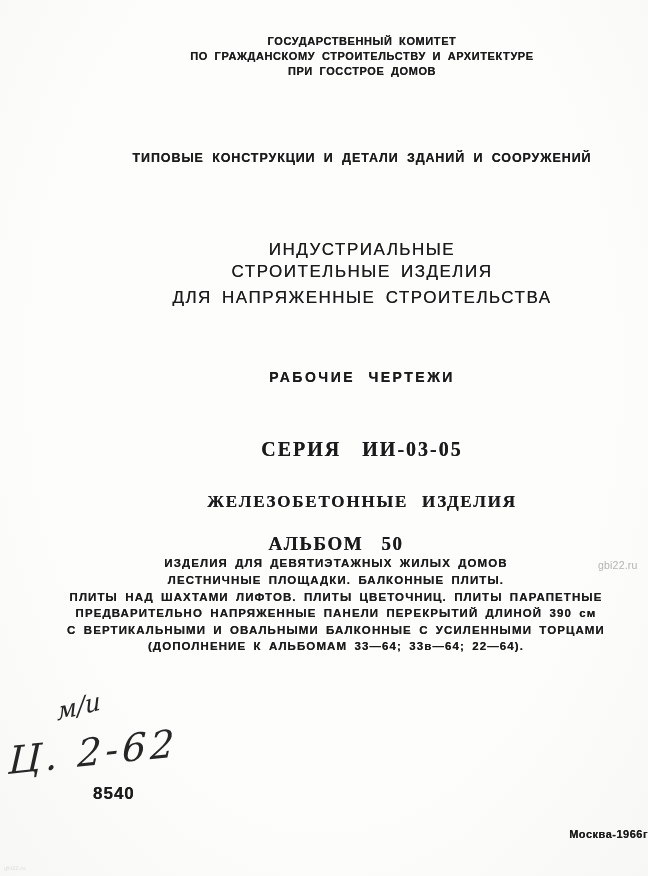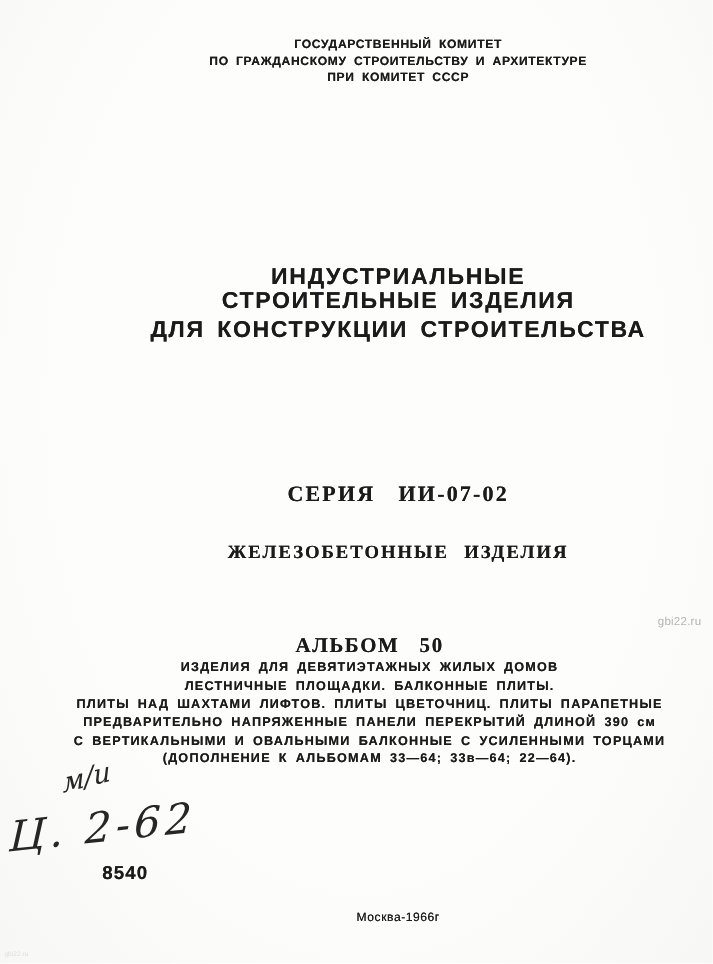--- a/index.html
+++ b/index.html
@@ -11,39 +11,39 @@
     overflow:hidden;
     font-family:"Liberation Sans", sans-serif;
     color:#1b1b1b;
   }
   .cline {
     position:absolute; left:0; width:648px; box-sizing:border-box;
     text-align:center; white-space:nowrap; line-height:1;
     text-shadow:0 0 0.6px rgba(20,20,20,0.85);
   }
   .sh { padding-left:76px; }           
-  .sh-sm { padding-left:24px;margin-top:44px; }        
+  .sh-sm { padding-left:24px; }        
   .authority { font-size:11px; font-weight:bold; letter-spacing:0.6px; word-spacing:3px; }
   .category { font-size:12.5px; font-weight:bold; letter-spacing:0.9px; word-spacing:4px; }
-  .title { font-size:21px; font-weight:bold; letter-spacing:1.5px; word-spacing:4px; }
+  .title { font-size:17px; font-weight:normal; letter-spacing:1.5px; word-spacing:4px; }
   .doctype { font-size:14px; font-weight:bold; letter-spacing:2.5px; word-spacing:7px; }
   .series {
     font-family:"Liberation Serif", serif;
     font-size:20px; font-weight:bold; letter-spacing:2px; word-spacing:14px;
   }
   .material {
     font-family:"Liberation Serif", serif;
     font-size:17px; font-weight:bold; letter-spacing:1.8px; word-spacing:8px;
   }
   .album-title {
     font-family:"Liberation Serif", serif;
     font-size:19px; font-weight:bold; letter-spacing:1.5px; word-spacing:12px;
   }
   .desc { font-size:11.5px; font-weight:bold; letter-spacing:1.1px; word-spacing:3px; }
-  .imprint { font-size:11px; font-weight:normal; letter-spacing:0.5px; }
+  .imprint { font-size:11px; font-weight:bold; letter-spacing:0.5px;text-align:right; }
   .ordernum {
     position:absolute; left:93px; top:785px;
     font-size:17px; font-weight:bold; letter-spacing:1px; line-height:1;
     text-shadow:0 0 0.6px rgba(20,20,20,0.85);
   }
   .hand {
     position:absolute;
     font-family:"DejaVu Serif", serif; font-style:italic;
     color:#262626; line-height:1;
   }
@@ -59,32 +59,34 @@
   }
 </style>
 </head>
 <body>
 
 <div class="page">
 
   <div>
     <div class="cline sh authority" style="top:36px">ГОСУДАРСТВЕННЫЙ КОМИТЕТ</div>
     <div class="cline sh authority" style="top:51px">ПО ГРАЖДАНСКОМУ СТРОИТЕЛЬСТВУ И АРХИТЕКТУРЕ</div>
-    <div class="cline sh authority" style="top:66px">ПРИ КОМИТЕТ СССР</div>
+    <div class="cline sh authority" style="top:66px">ПРИ ГОССТРОЕ ДОМОВ</div>
   </div>
 
+  <div class="cline sh category" style="top:152px">ТИПОВЫЕ КОНСТРУКЦИИ И ДЕТАЛИ ЗДАНИЙ И СООРУЖЕНИЙ</div>
 
   <div>
     <div class="cline sh title" style="top:241px">ИНДУСТРИАЛЬНЫЕ</div>
     <div class="cline sh title" style="top:263px">СТРОИТЕЛЬНЫЕ ИЗДЕЛИЯ</div>
-    <div class="cline sh title" style="top:289px">ДЛЯ КОНСТРУКЦИИ СТРОИТЕЛЬСТВА</div>
+    <div class="cline sh title" style="top:289px">ДЛЯ НАПРЯЖЕННЫЕ СТРОИТЕЛЬСТВА</div>
   </div>
 
+  <div class="cline sh doctype" style="top:370px">РАБОЧИЕ ЧЕРТЕЖИ</div>
 
-  <div class="cline sh series" style="top:439px">СЕРИЯ ИИ-07-02</div>
+  <div class="cline sh series" style="top:439px">СЕРИЯ ИИ-03-05</div>
 
   <div class="cline sh material" style="top:493px">ЖЕЛЕЗОБЕТОННЫЕ ИЗДЕЛИЯ</div>
 
   <div class="cline sh-sm album-title" style="top:534px">АЛЬБОМ 50</div>
 
   <div>
     <div class="cline sh-sm desc" style="top:558px">ИЗДЕЛИЯ ДЛЯ ДЕВЯТИЭТАЖНЫХ ЖИЛЫХ ДОМОВ</div>
     <div class="cline sh-sm desc" style="top:575px">ЛЕСТНИЧНЫЕ ПЛОЩАДКИ. БАЛКОННЫЕ ПЛИТЫ.</div>
     <div class="cline sh-sm desc" style="top:592px">ПЛИТЫ НАД ШАХТАМИ ЛИФТОВ. ПЛИТЫ ЦВЕТОЧНИЦ. ПЛИТЫ ПАРАПЕТНЫЕ</div>
     <div class="cline sh-sm desc" style="top:608px">ПРЕДВАРИТЕЛЬНО НАПРЯЖЕННЫЕ ПАНЕЛИ ПЕРЕКРЫТИЙ ДЛИНОЙ 390 см</div>

